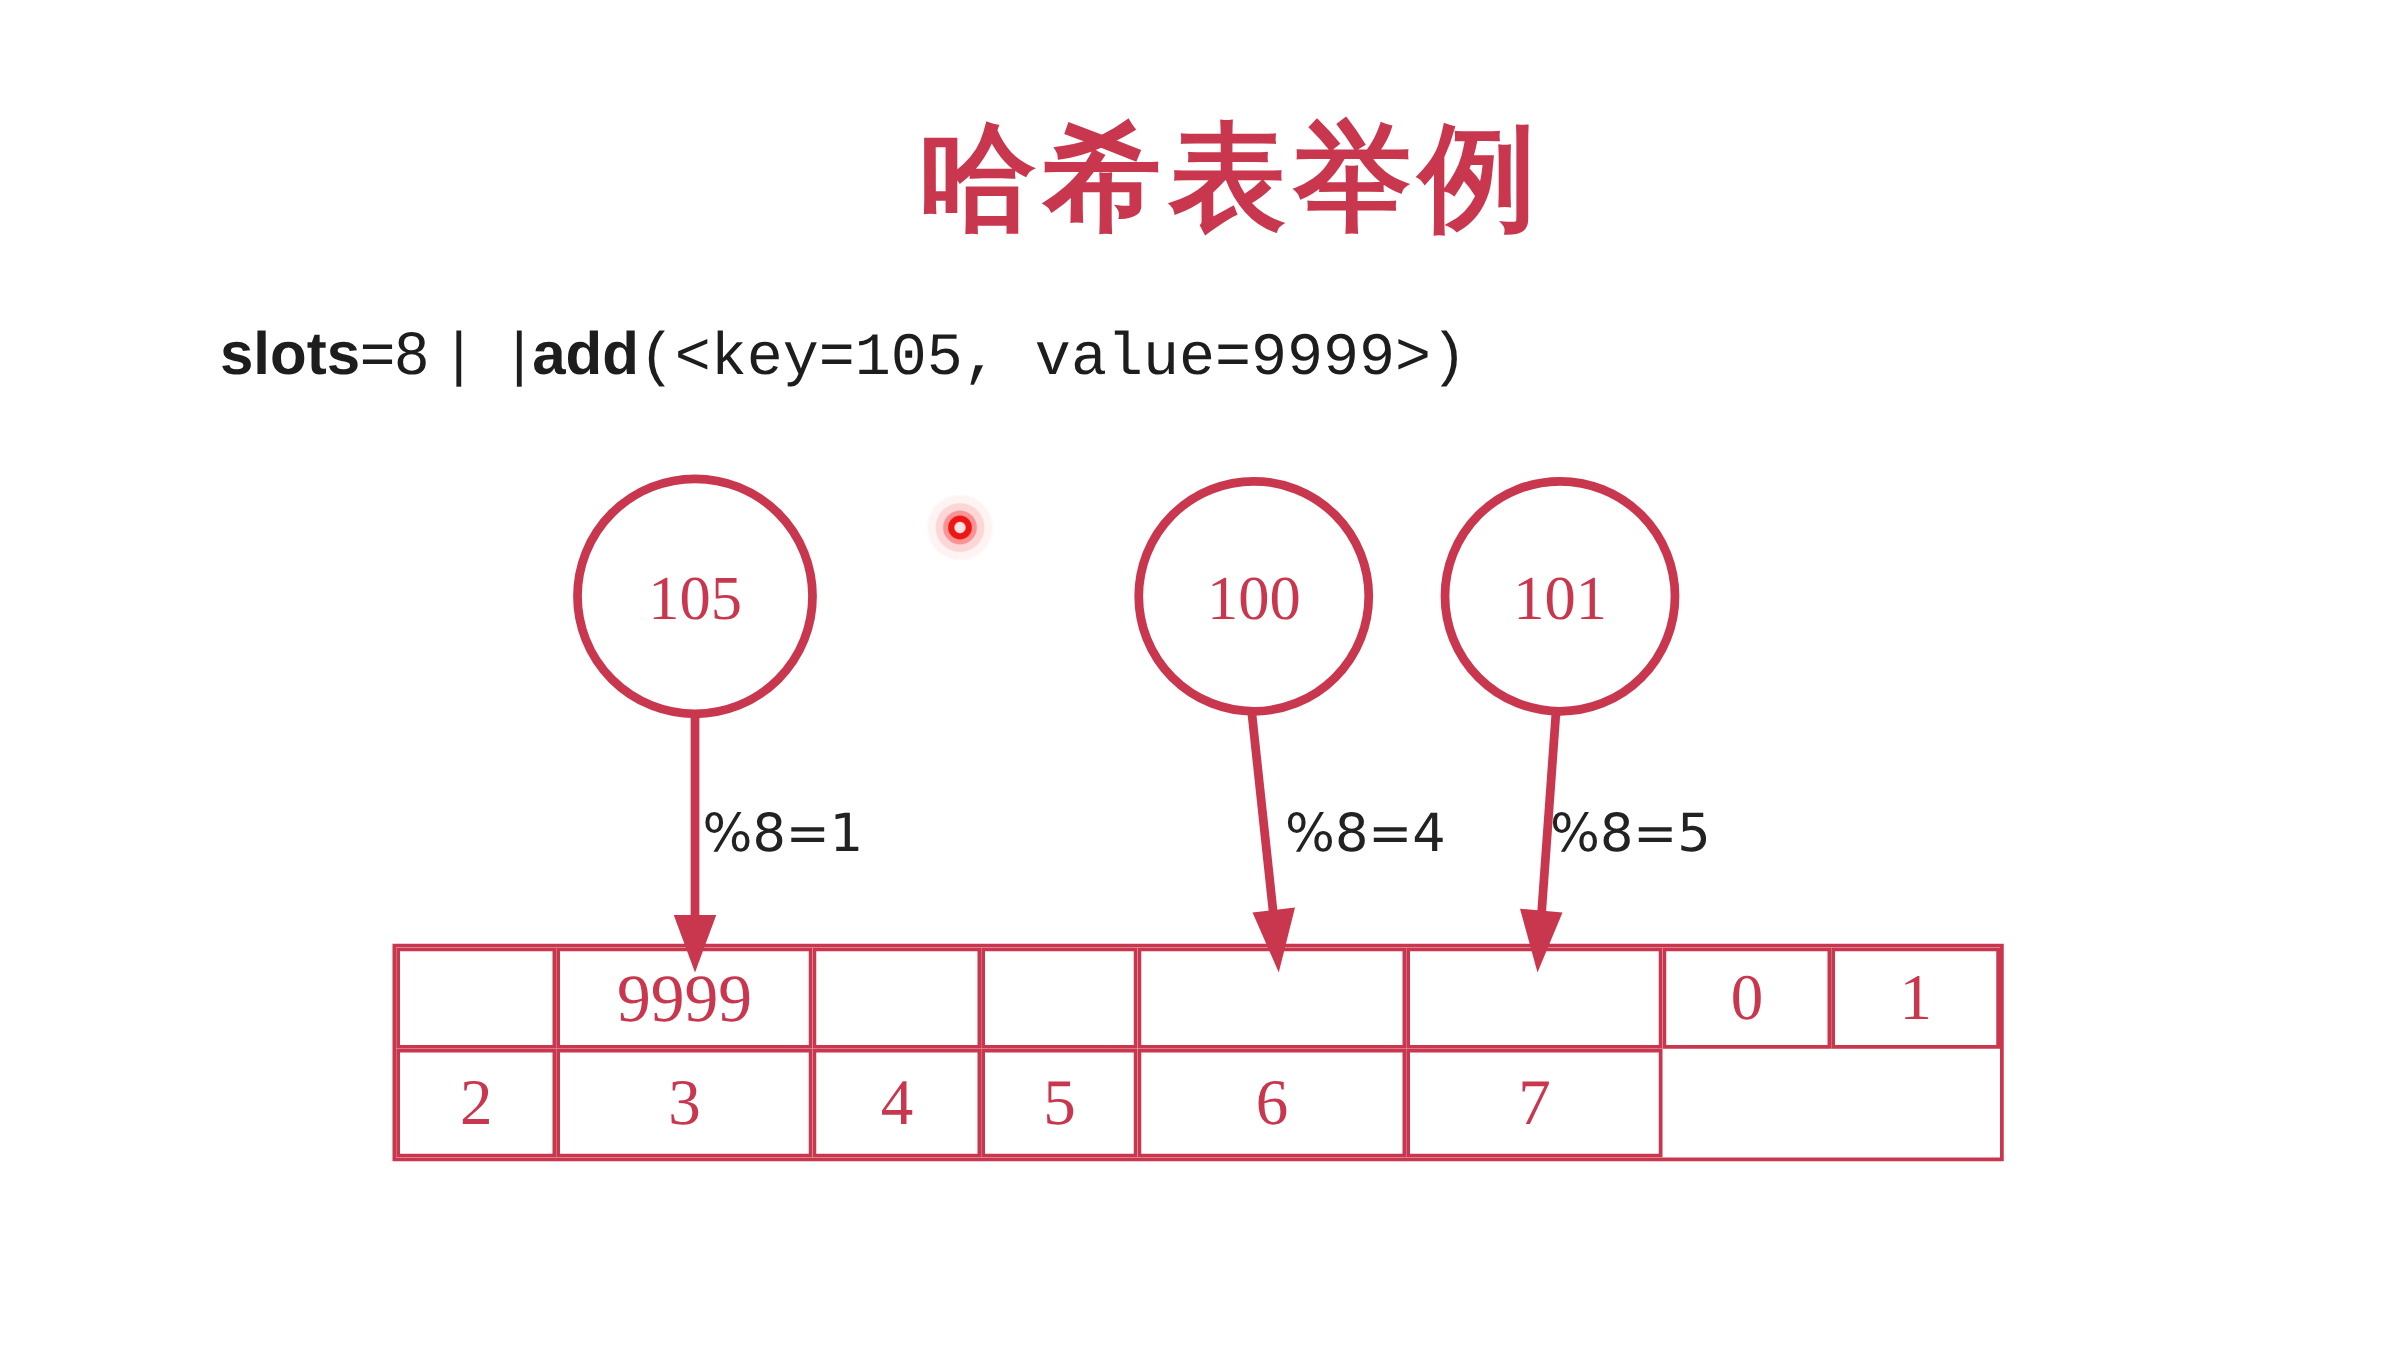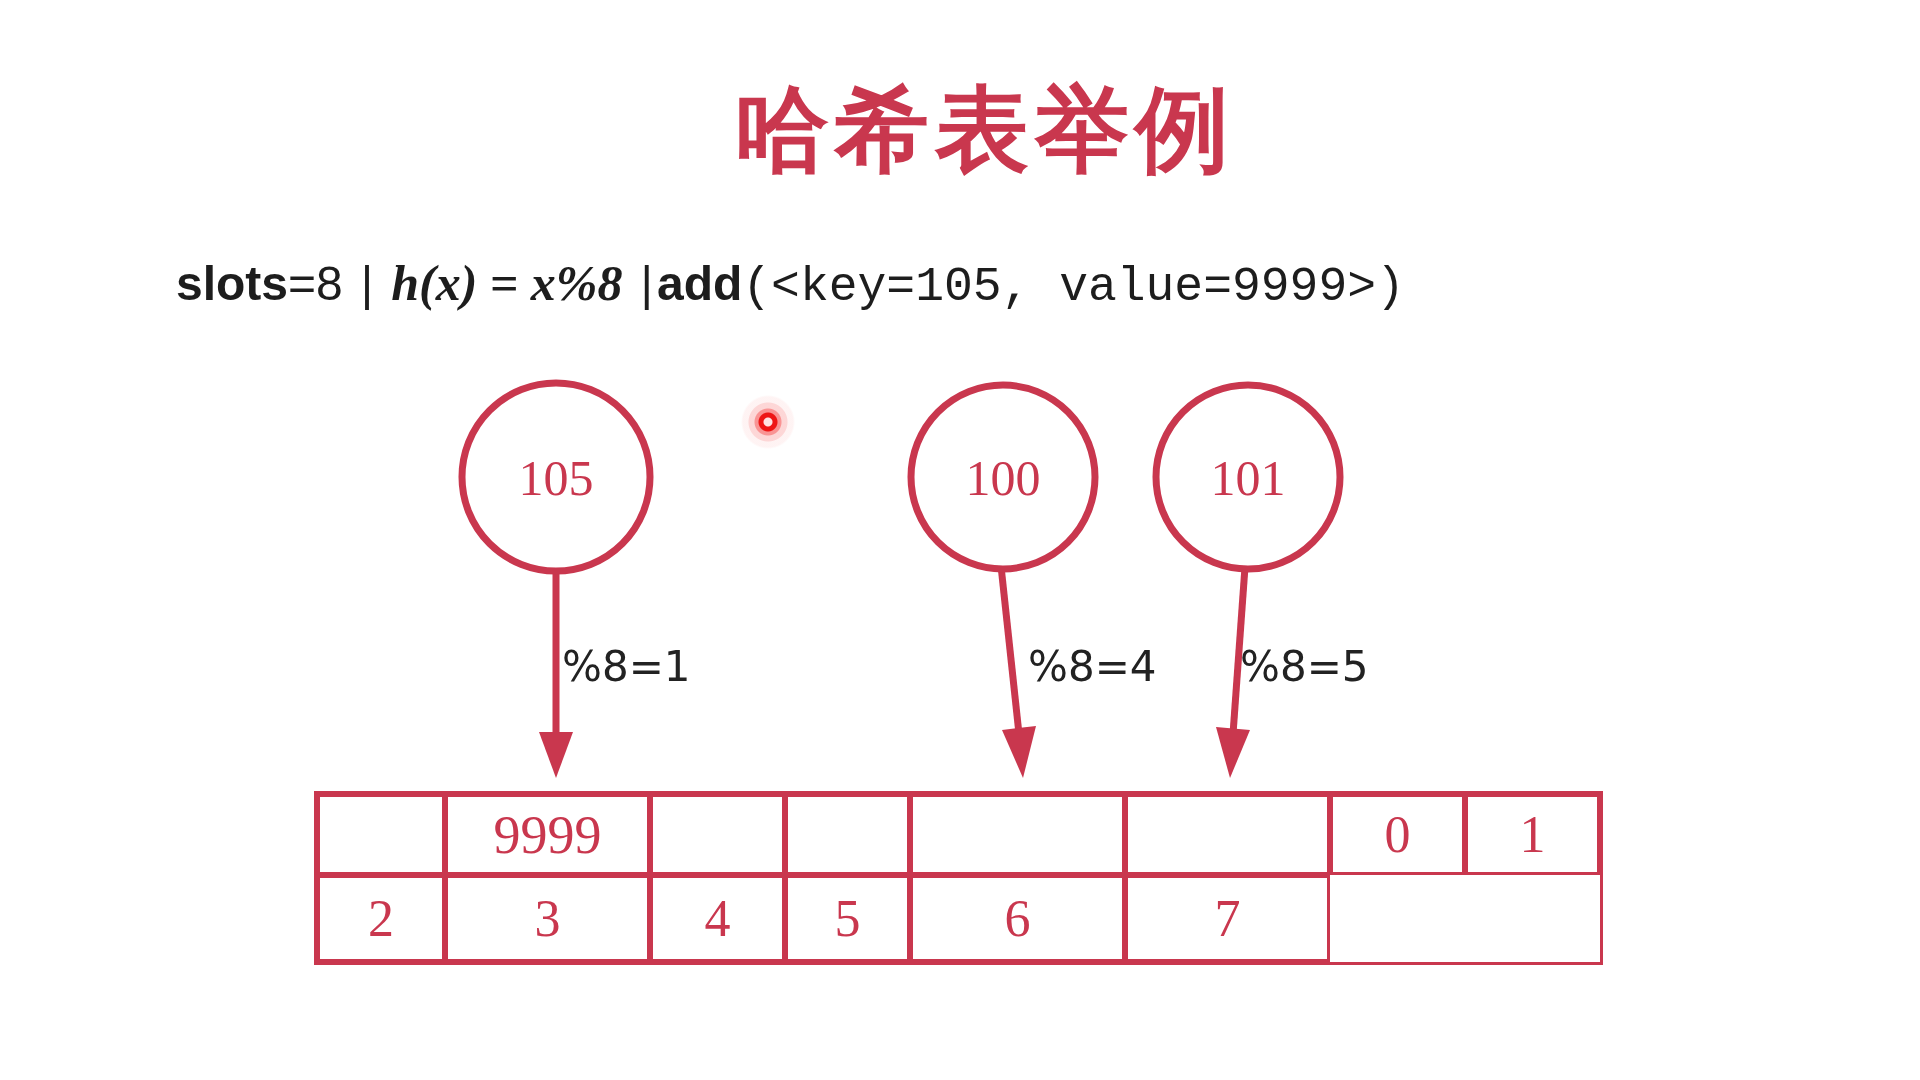--- a/index.html
+++ b/index.html
@@ -1,33 +1,33 @@
 <!DOCTYPE html>
 <html style="--accent: #C9374E; --ink: #222222; --laser: #EE1515;"><head>
 <meta charset="utf-8">
 <style>
   html,body{margin:0;padding:0;background:#fff;}
   .stage{position:relative;width:1920px;height:1080px;background:#ffffff;overflow:hidden;
          font-family:"Liberation Sans",sans-serif;}
   
-  .title{position:absolute;top:78px;left:0;right:0;margin:0;text-align:center;
+  .title{position:absolute;top:78px;left:0;right:0;margin:12px;text-align:center;
          padding-left:50px;font-size:94px;line-height:1.1;font-weight:900;
          letter-spacing:6px;color:var(--accent);font-family:"Liberation Sans",sans-serif;}
   
   .formula{position:absolute;left:176px;top:236px;display:flex;align-items:baseline;
            font-size:48px;color:#1d1d1d;white-space:pre;}
   .f-slots{font-weight:700;font-family:"Liberation Sans",sans-serif;text-align:right;}
   .f-eq{font-weight:400;font-family:"Liberation Sans",sans-serif;}
   .f-pipe{font-weight:400;margin:0 18px;font-family:"Liberation Sans",sans-serif;}
   .f-pipe.tight{margin-right:4px;}
   .f-math{font-family:"Liberation Serif",serif;font-style:italic;font-weight:700;font-size:50px;}
   .f-add{font-family:Liberation Sans, sans-serif;font-weight:700;}
   .f-args{font-family:"Liberation Mono",monospace;font-weight:400;margin-top:24px;}
   
-  .htable{position:absolute;left:314px;top:791px;display:grid;
+  .htable{position:absolute;left:314px;top:755px;display:grid;
           grid-template-columns:128px 205px 135px 125px 215px 205px 135px 135px;
           grid-template-rows:81px 87px;border:3px solid var(--accent);background:#fff;}
   .cell{border:3px solid var(--accent);display:flex;align-items:center;justify-content:center;
         background:#fff;font-family:"Liberation Serif",serif;color:var(--accent);}
   .cell.val{font-size:54px;}
   .cell.idx{font-size:52px;}
   
   .diagram{position:absolute;left:0;top:0;pointer-events:none;}
   .node{fill:#ffffff;stroke:var(--accent);stroke-width:7;}
   .shaft{stroke:var(--accent);stroke-width:7;fill:none;}
@@ -49,21 +49,20 @@
 <body>
 
 <div class="stage">
 
   <h1 class="title">哈希表举例</h1>
 
   <div class="formula">
     <span class="f-slots">slots</span>
     <span class="f-eq">=8</span>
     <span class="f-pipe">|</span>
-    <span class="f-math">h(x) = x%8</span>
     <span class="f-pipe tight">|</span>
     <span class="f-add">add</span>
     <span class="f-args">(&lt;key=105, value=9999&gt;)</span>
   </div>
 
   <div class="htable">
     <div class="cell val"></div>
     <div class="cell val">9999</div>
     <div class="cell val"></div>
     <div class="cell val"></div>

